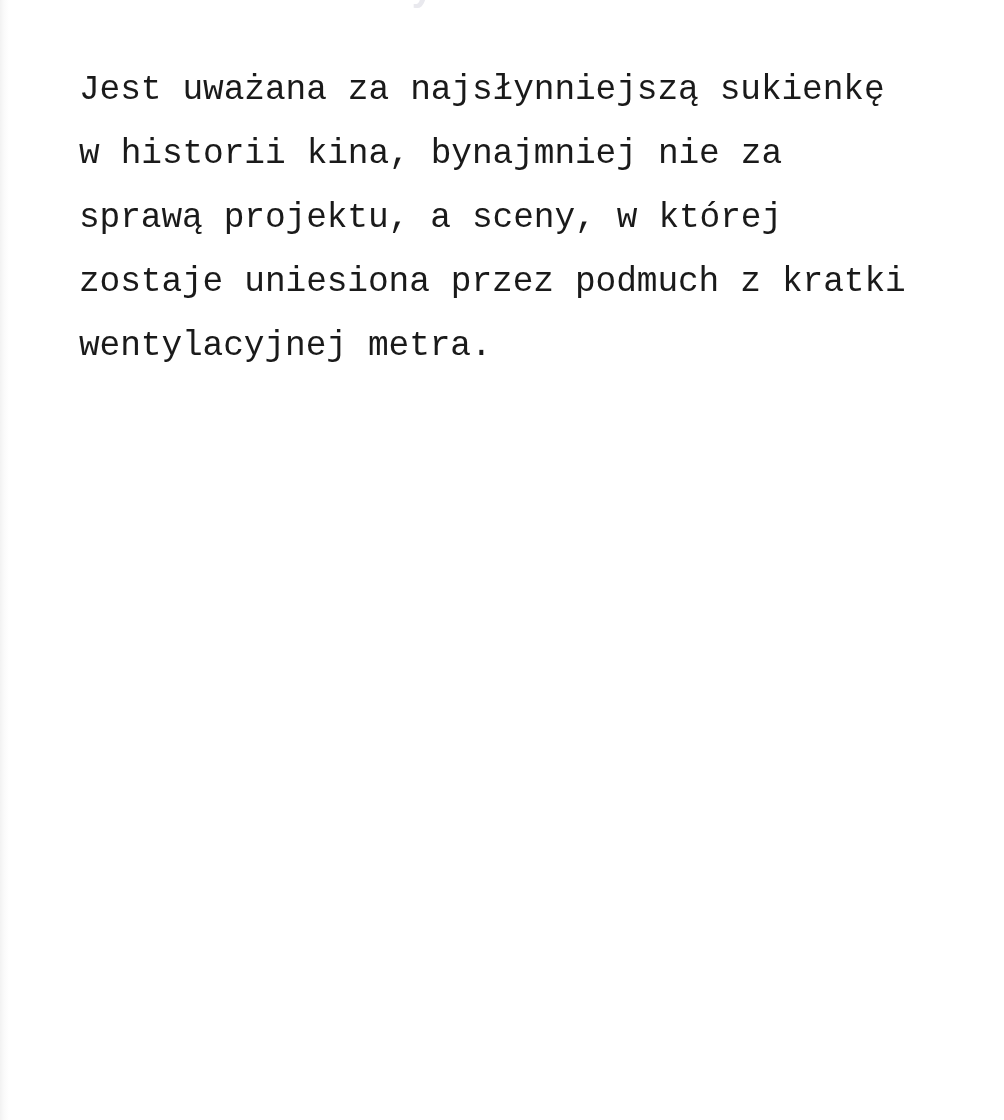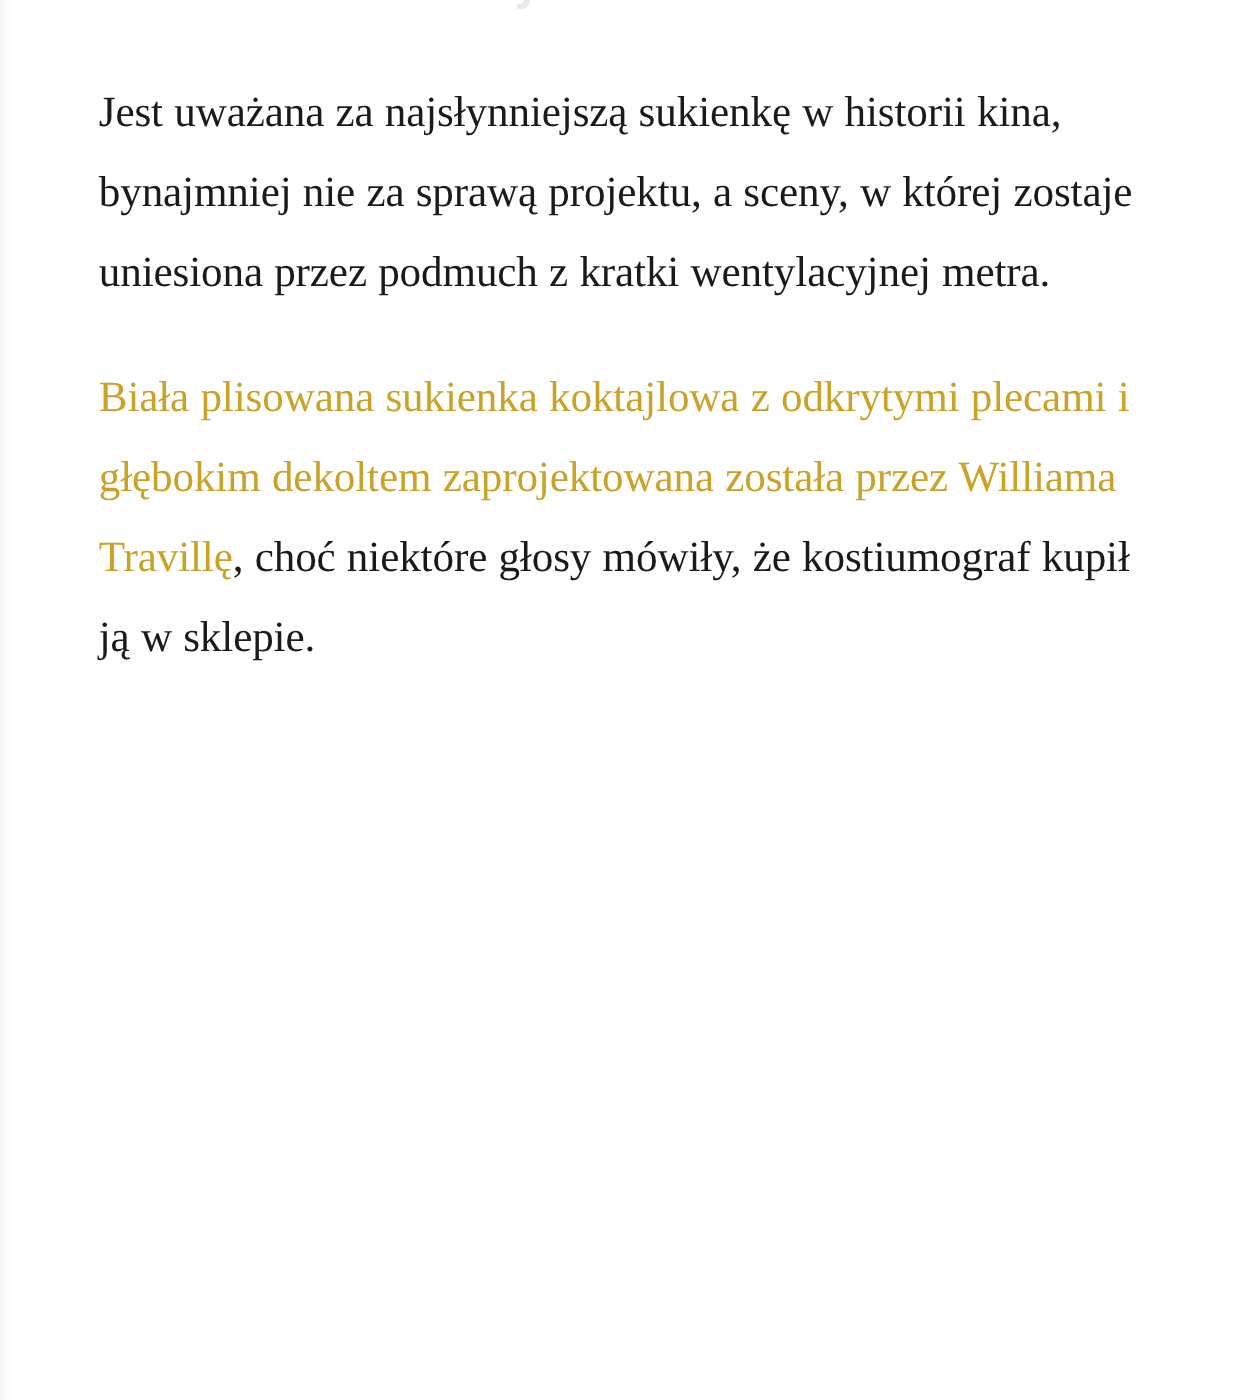--- a/index.html
+++ b/index.html
@@ -54,21 +54,21 @@
     font-weight: 700;
   }
 
   p.para {
     margin: 0;
     font-size: 34.5px;
     line-height: 64px;
     color: #1a1a1a;
     letter-spacing: -0.1px;
     word-spacing: 0.5px;
-    font-family: Liberation Serif, serif;
+    font-family: Liberation Mono, monospace;
   }
 
   p.para + p.para {
     margin-top: 36px;
   }
 
   #para1 { margin-top: 48px; }
 
   a.accent-link,
   span.accent {
@@ -82,16 +82,15 @@
 <div class="left-edge"></div>
 
 <div class="article">
 
   <div class="clipped-heading">
     <span class="inner">sukienka Marilyn Monroe</span>
   </div>
 
   <p class="para" id="para1"><span>Jest uważana za najsłynniejszą sukienkę w historii kina, bynajmniej nie za sprawą projektu, a sceny, w której zostaje uniesiona przez podmuch z kratki wentylacyjnej metra.</span></p>
 
-  <p class="para" id="para2"><a class="accent-link" href="#">Biała plisowana sukienka koktajlowa z odkrytymi plecami i głębokim dekoltem zaprojektowana została przez Williama Travillę</a><span>, choć niektóre głosy mówiły, że kostiumograf kupił ją w sklepie.</span></p>
 
 
 </div>
 
 </body></html>

